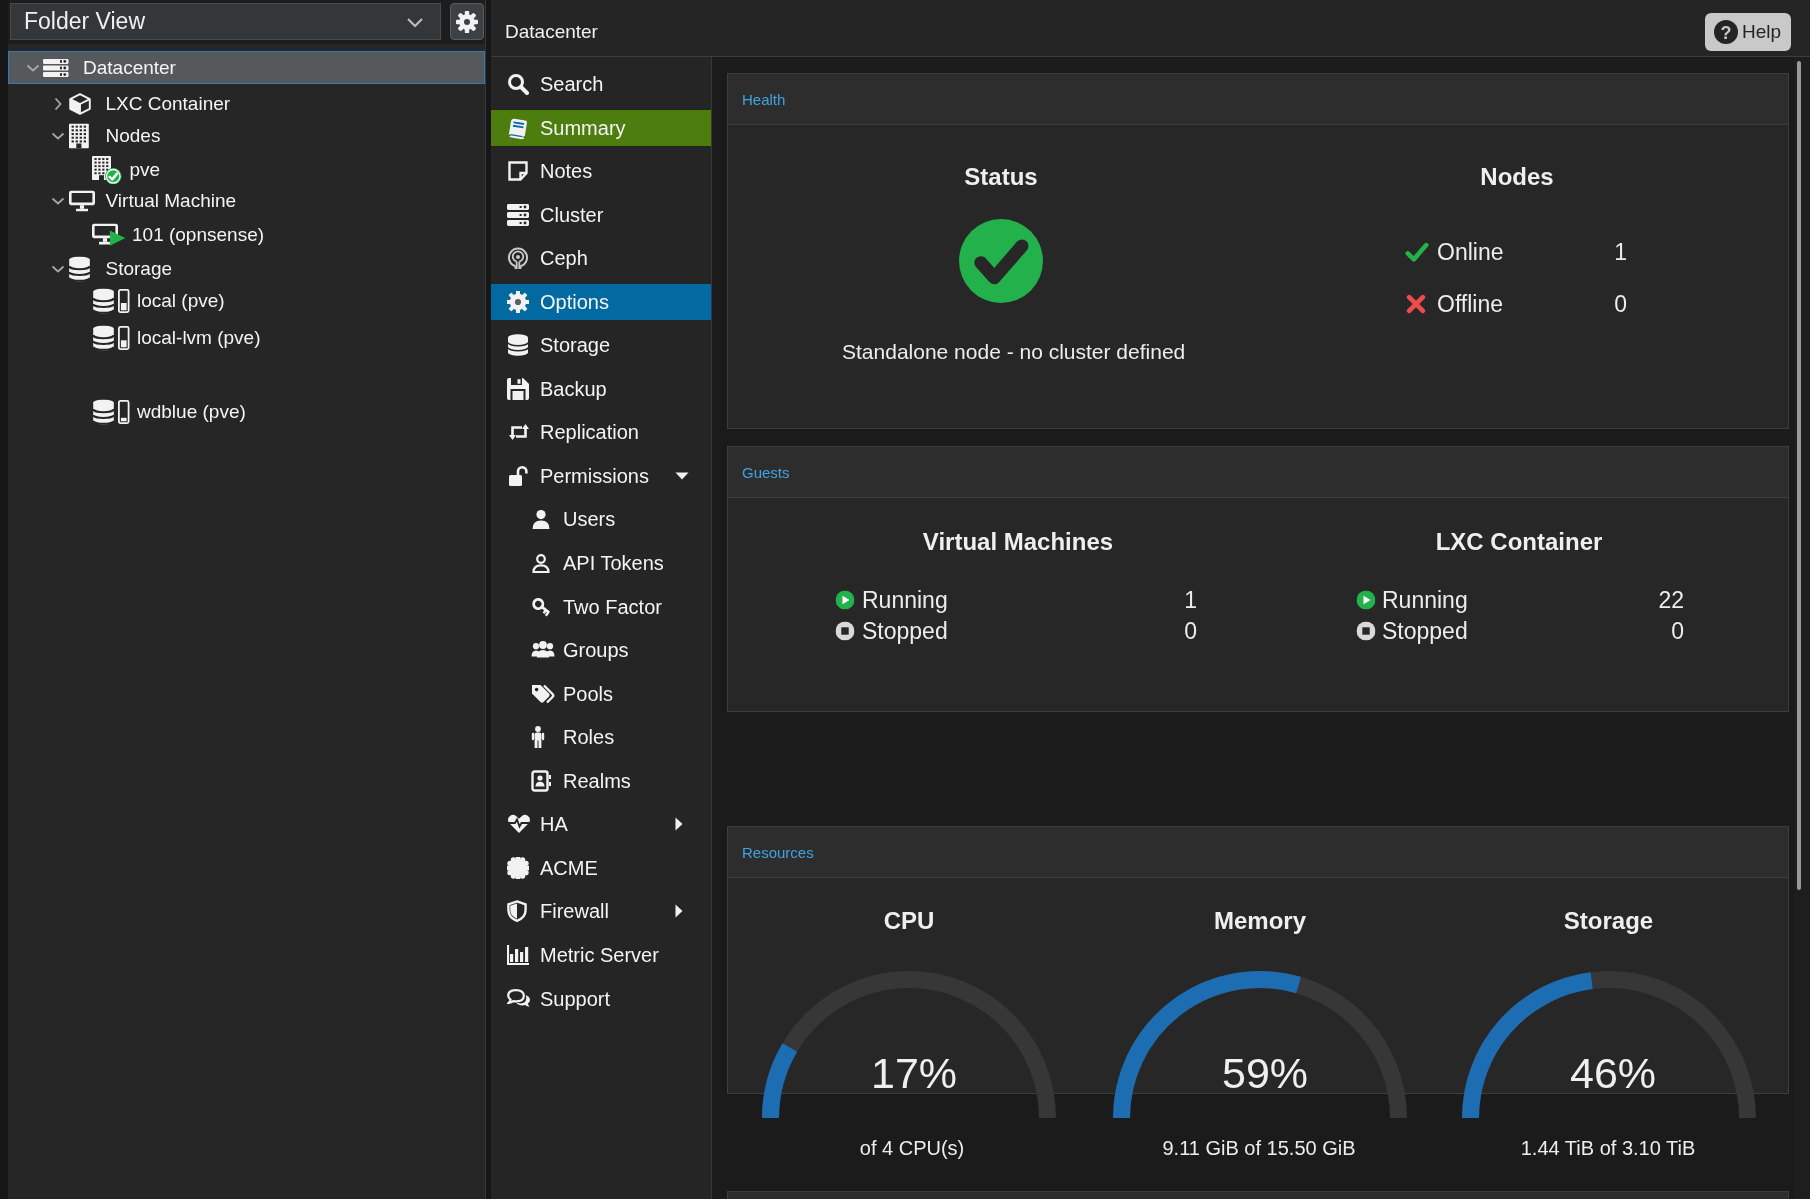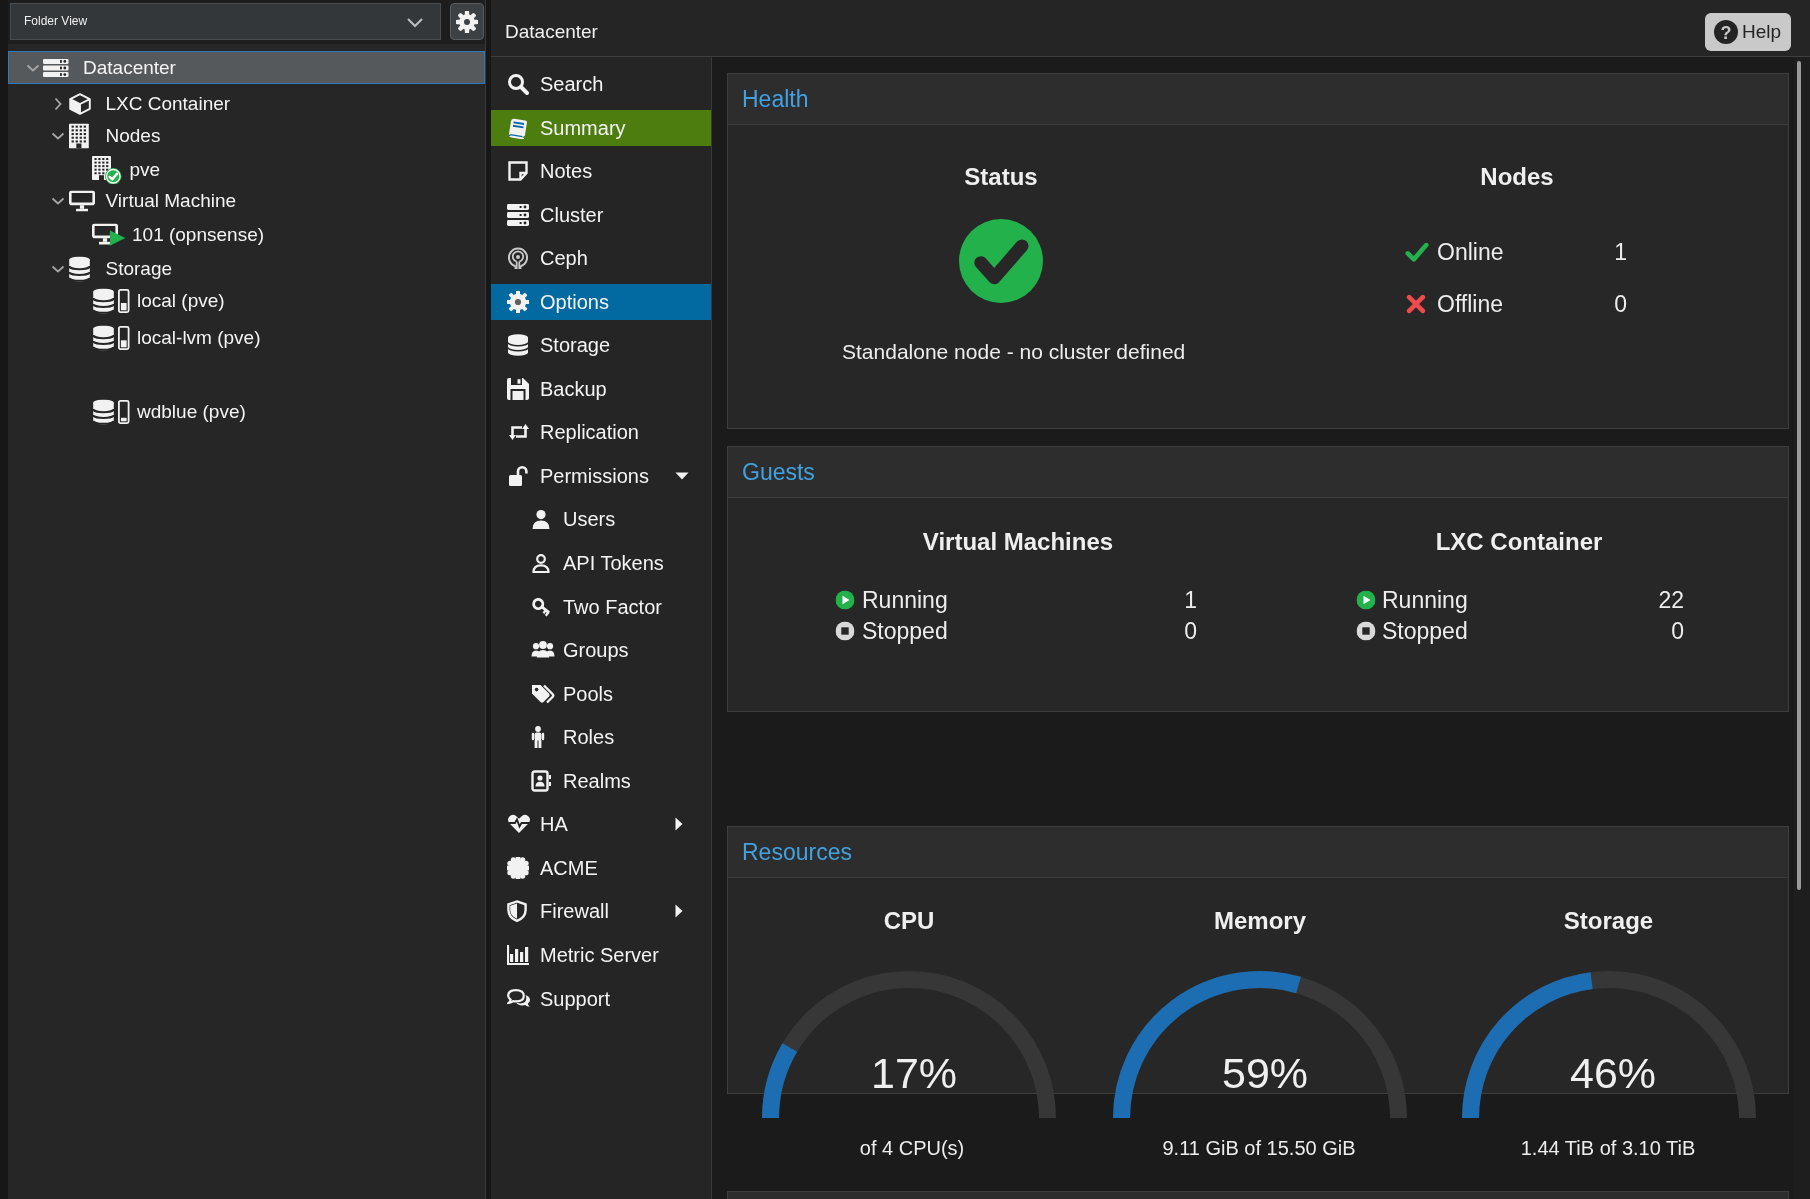--- a/index.html
+++ b/index.html
@@ -1,42 +1,42 @@
 <!DOCTYPE html>
 <html><head>
 <meta charset="utf-8">
 <style>
 * { box-sizing:border-box; margin:0; padding:0; }
 html,body { width:1810px; height:1199px; overflow:hidden; }
 body { background:#171717; font-family:"Liberation Sans", sans-serif; position:relative; }
 .abs { position:absolute; }
 #tree { position:absolute; left:8px; top:0; width:478px; height:1199px; background:#262626; border-right:1px solid #383838; }
 #toolbar { position:absolute; left:0; top:0; width:477px; height:44px; background:#1d1d1d; }
-#combo { position:absolute; left:2px; top:3px; width:431px; height:37px; background:#33373a; border:1px solid #474b4e; color:#f0f0f0; font-size:12px; line-height:34px; padding-left:13px; }
+#combo { position:absolute; left:2px; top:3px; width:431px; height:37px; background:#33373a; border:1px solid #474b4e; color:#f0f0f0; font-size:23px; line-height:34px; padding-left:13px; }
 #gearbtn { position:absolute; left:442px; top:3px; width:34px; height:37px; background:#3d4144; border:1px solid #595d60; border-radius:4px; }
 .trow { position:absolute; left:0; width:476px; height:34px; color:#f4f4f4; font-size:19px; }
 .trow .lbl { position:absolute; top:50%; transform:translateY(-50%); white-space:nowrap; }
 #selrow { position:absolute; left:0px; top:51px; width:477px; height:33px; background:#56595c; border:1px solid #2e79ba; }
 #hdrstrip { left:491px; top:0; width:1319px; height:57px; background:#252525; border-bottom:1px solid #3e3e3e; }
 #hdrtitle { left:505px; top:3px; height:57px; line-height:57px; color:#f0f0f0; font-size:19px; }
 #helpbtn { left:1705px; top:13px; width:86px; height:38px; background:#c9c9c9; border-radius:6px; color:#242424; font-size:19px; }
 #helpbtn span { position:absolute; left:37px; top:50%; transform:translateY(-50%); }
 #helpbtn svg { position:absolute; left:8px; top:6px; }
 #menu { left:491px; top:57px; width:221px; height:1142px; background:#252525; border-right:1px solid #383838; }
 .mitem { position:absolute; left:0; width:220px; height:36px; color:#f4f4f4; font-size:20px; }
 .mitem .lbl { position:absolute; left:49px; top:50%; transform:translateY(-50%); white-space:nowrap; }
 .mitem.sub .lbl { left:72px; }
 .mitem svg.ic { position:absolute; left:16px; top:50%; transform:translateY(-50%); }
 .mitem.sub svg.ic { left:40px; }
 .mitem svg.arr { position:absolute; left:183px; top:50%; transform:translateY(-50%); }
 .mitem.sel { background:#4d7c0f; }
 .mitem.hov { background:#0369a1; }
 #content { left:712px; top:57px; width:1082px; height:1142px; background:#1b1b1b; }
 .panel { position:absolute; left:727px; background:#272727; border:1px solid #3d3d3d; }
-.phead { position:absolute; left:0; top:0; width:100%; height:51px; background:#2d2d2d; border-bottom:1px solid #3d3d3d; color:#42a2e0; font-size:23px; }
+.phead { position:absolute; left:0; top:0; width:100%; height:51px; background:#2d2d2d; border-bottom:1px solid #3d3d3d; color:#42a2e0; font-size:15px; }
 .phead span { position:absolute; left:14px; top:50%; transform:translateY(-50%); }
 .h3 { position:absolute; color:#efefef; font-size:24px; font-weight:bold; text-align:center; transform:translate(-50%,-50%); white-space:nowrap; }
 .rowlbl { position:absolute; color:#ededed; font-size:23px; transform:translateY(-50%); white-space:nowrap; }
 .rowval { position:absolute; color:#ededed; font-size:23px; transform:translateY(-50%); text-align:right; width:120px; }
 .cicon { position:absolute; transform:translate(-50%,-50%); line-height:0; }
 .gaugelbl { position:absolute; color:#ededed; font-size:20px; transform:translate(-50%,-50%); white-space:nowrap; }
 .gaugepct { position:absolute; color:#efefef; font-size:43px; transform:translate(-50%,-50%); white-space:nowrap; }
 #sbtrack { left:1794px; top:57px; width:16px; height:1142px; background:#1e1e1e; }
 #sbthumb { left:1797px; top:61px; width:4px; height:829px; background:#9a9a9a; border-radius:2px; }
 </style>

